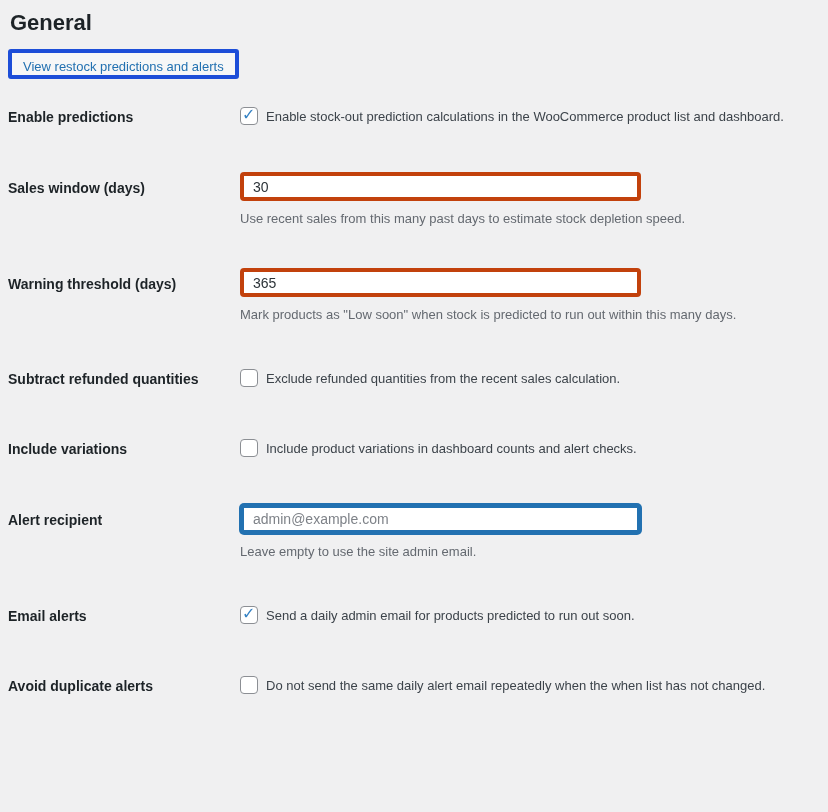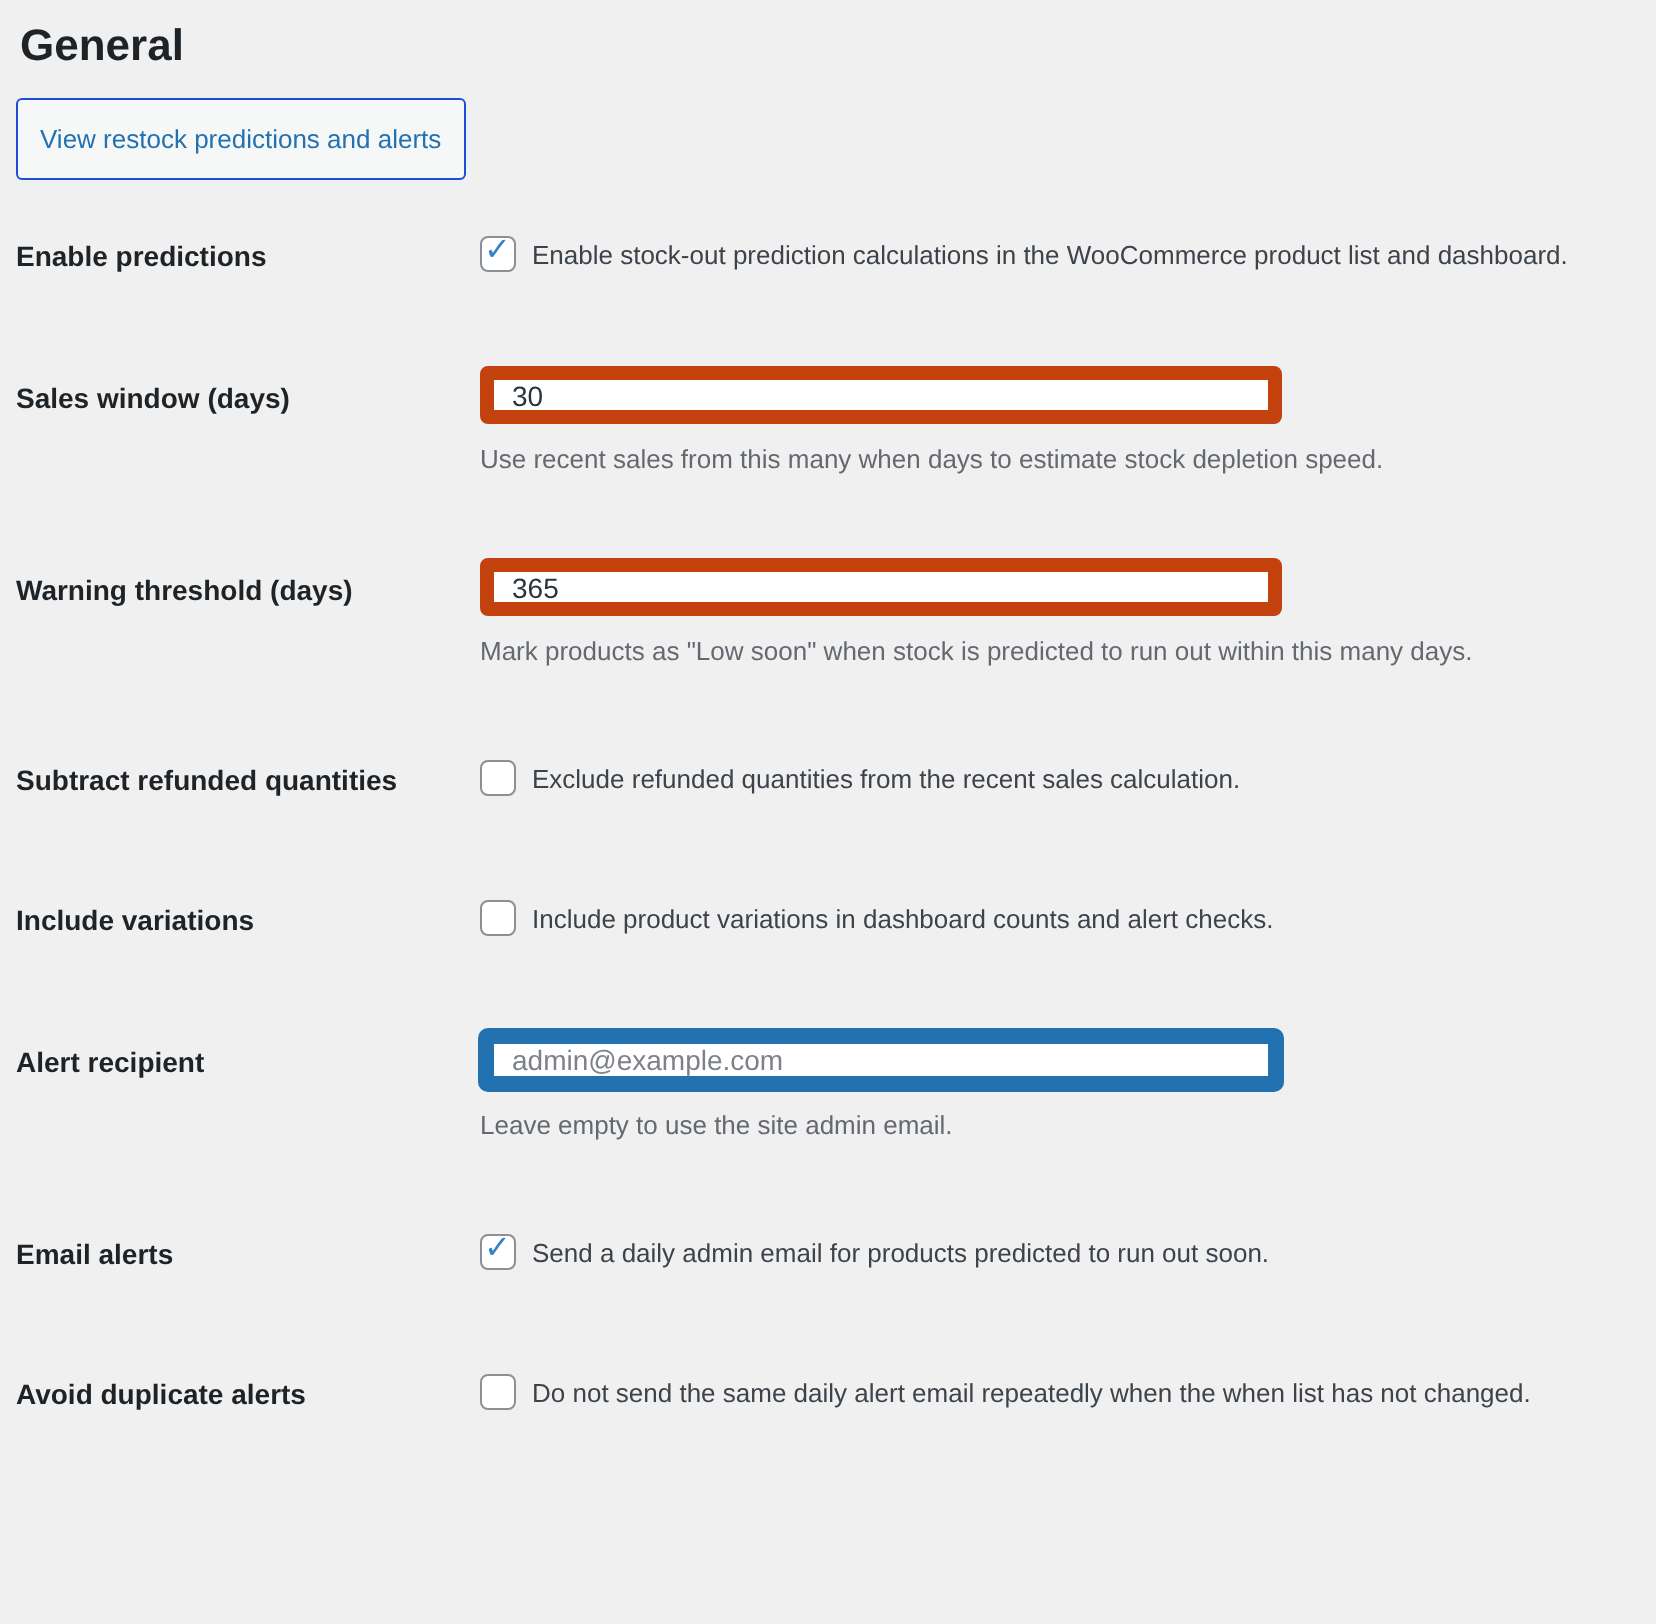--- a/index.html
+++ b/index.html
@@ -20,26 +20,26 @@
     font-weight: 700;
     color: #1d2327;
     padding-left: 2px;
     line-height: 22px;
   }
   .toolbar { margin-top: 15px; }
   .button-secondary {
     display: inline-block;
     background: #f6f7f7;
     color: #2271b1;
-    border: 1px solid #1d4ed8;
+    border: 4px solid #1d4ed8;
     border-radius: 3px;
     font-family: "Liberation Sans", "DejaVu Sans", sans-serif;
     font-size: 13px;
     line-height: 28px;
-    height: 41px;
+    height: 30px;
     padding: 0 11px;
     cursor: pointer;
   }
   .form-table { margin-top: 3px; }
   .row { display: flex; align-items: flex-start; }
   .row-checkbox { padding: 25px 0; }
   .row-input { padding: 20px 0; }
   .cell-label {
     width: 232px;
     flex: 0 0 232px;
@@ -97,21 +97,21 @@
   }
   .check-text {
     font-size: 13px;
     color: #3c434a;
     line-height: 19px;
   }
   .text-input {
     width: 401px;
     height: 29px;
     background: #ffffff;
-    border: 7px solid #c2410c;
+    border: 4px solid #c2410c;
     border-radius: 4px;
     padding: 0 9px;
     font-family: "Liberation Sans", "DejaVu Sans", sans-serif;
     font-size: 14px;
     color: #2c3338;
     outline: none;
     display: block;
   }
   .text-input::placeholder { color: #7e8288; opacity: 1; }
   .text-input.focused {
@@ -145,21 +145,21 @@
             <span class="check-text">Enable stock-out prediction calculations in the WooCommerce product list and dashboard.</span>
           </label>
         </div>
       </div>
       <div class="row row-input">
         <div class="cell-label">
           <span>Sales window (days)</span>
         </div>
         <div class="cell-content">
           <input type="text" class="text-input" value="30" style="">
-          <p class="description">Use recent sales from this many when days to estimate stock depletion speed.</p>
+          <p class="description">Use recent sales from this many past days to estimate stock depletion speed.</p>
         </div>
       </div>
       <div class="row row-input">
         <div class="cell-label">
           <span>Warning threshold (days)</span>
         </div>
         <div class="cell-content">
           <input type="text" class="text-input" value="365" style="">
           <p class="description">Mark products as "Low soon" when stock is predicted to run out within this many days.</p>
         </div>

